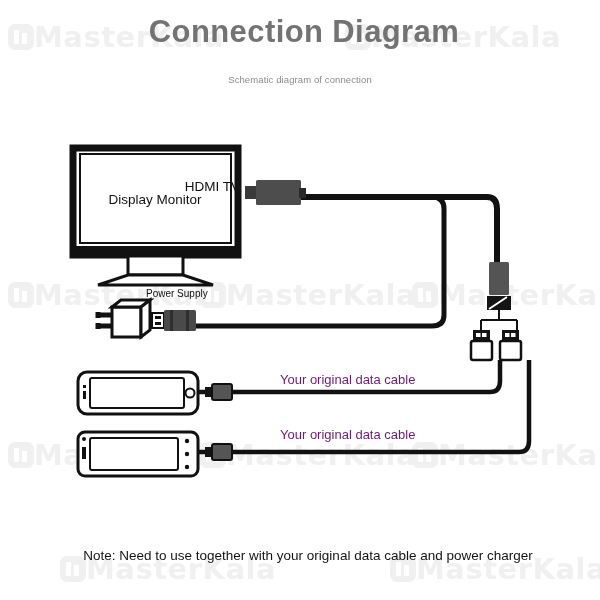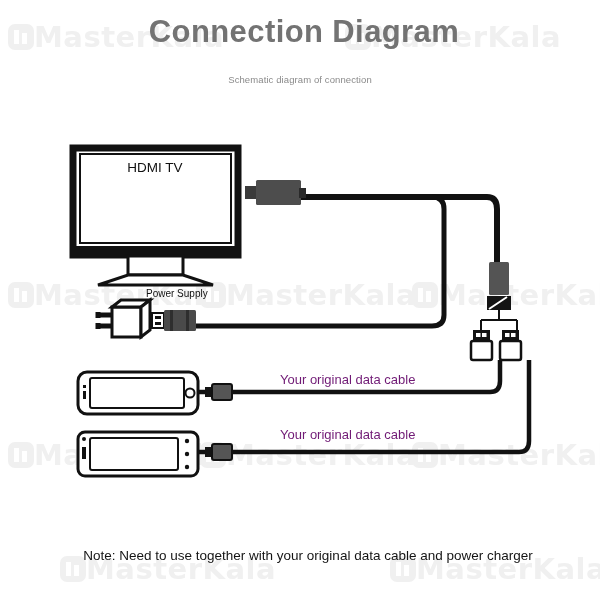--- a/index.html
+++ b/index.html
@@ -263,21 +263,22 @@
       <rect x="82" y="447" width="4" height="12" fill="#111111"></rect>
     </g>
 
     <g>
       <rect x="205" y="447" width="8" height="10" fill="#141414"></rect>
       <rect x="212" y="444" width="20" height="16" rx="2" fill="#555555" stroke="#111111" stroke-width="2"></rect>
     </g>
 
   </svg>
 
-  <div class="tvtext" style="top:160px;">HDMI TV</div>
+  <div class="tvtext" style="top:179px;text-align:right;">HDMI TV</div>
+  <div class="tvtext" style="top:192px;">Display Monitor</div>
 
   <div class="pslabel">Power Supply</div>
 
   <div class="cablelabel" style="left:280px; top:372px;">Your original data cable</div>
   <div class="cablelabel" style="left:280px; top:427px;">Your original data cable</div>
 
   <div class="note">Note: Need to use together with your original data cable and power charger</div>
 
 </div>
 

